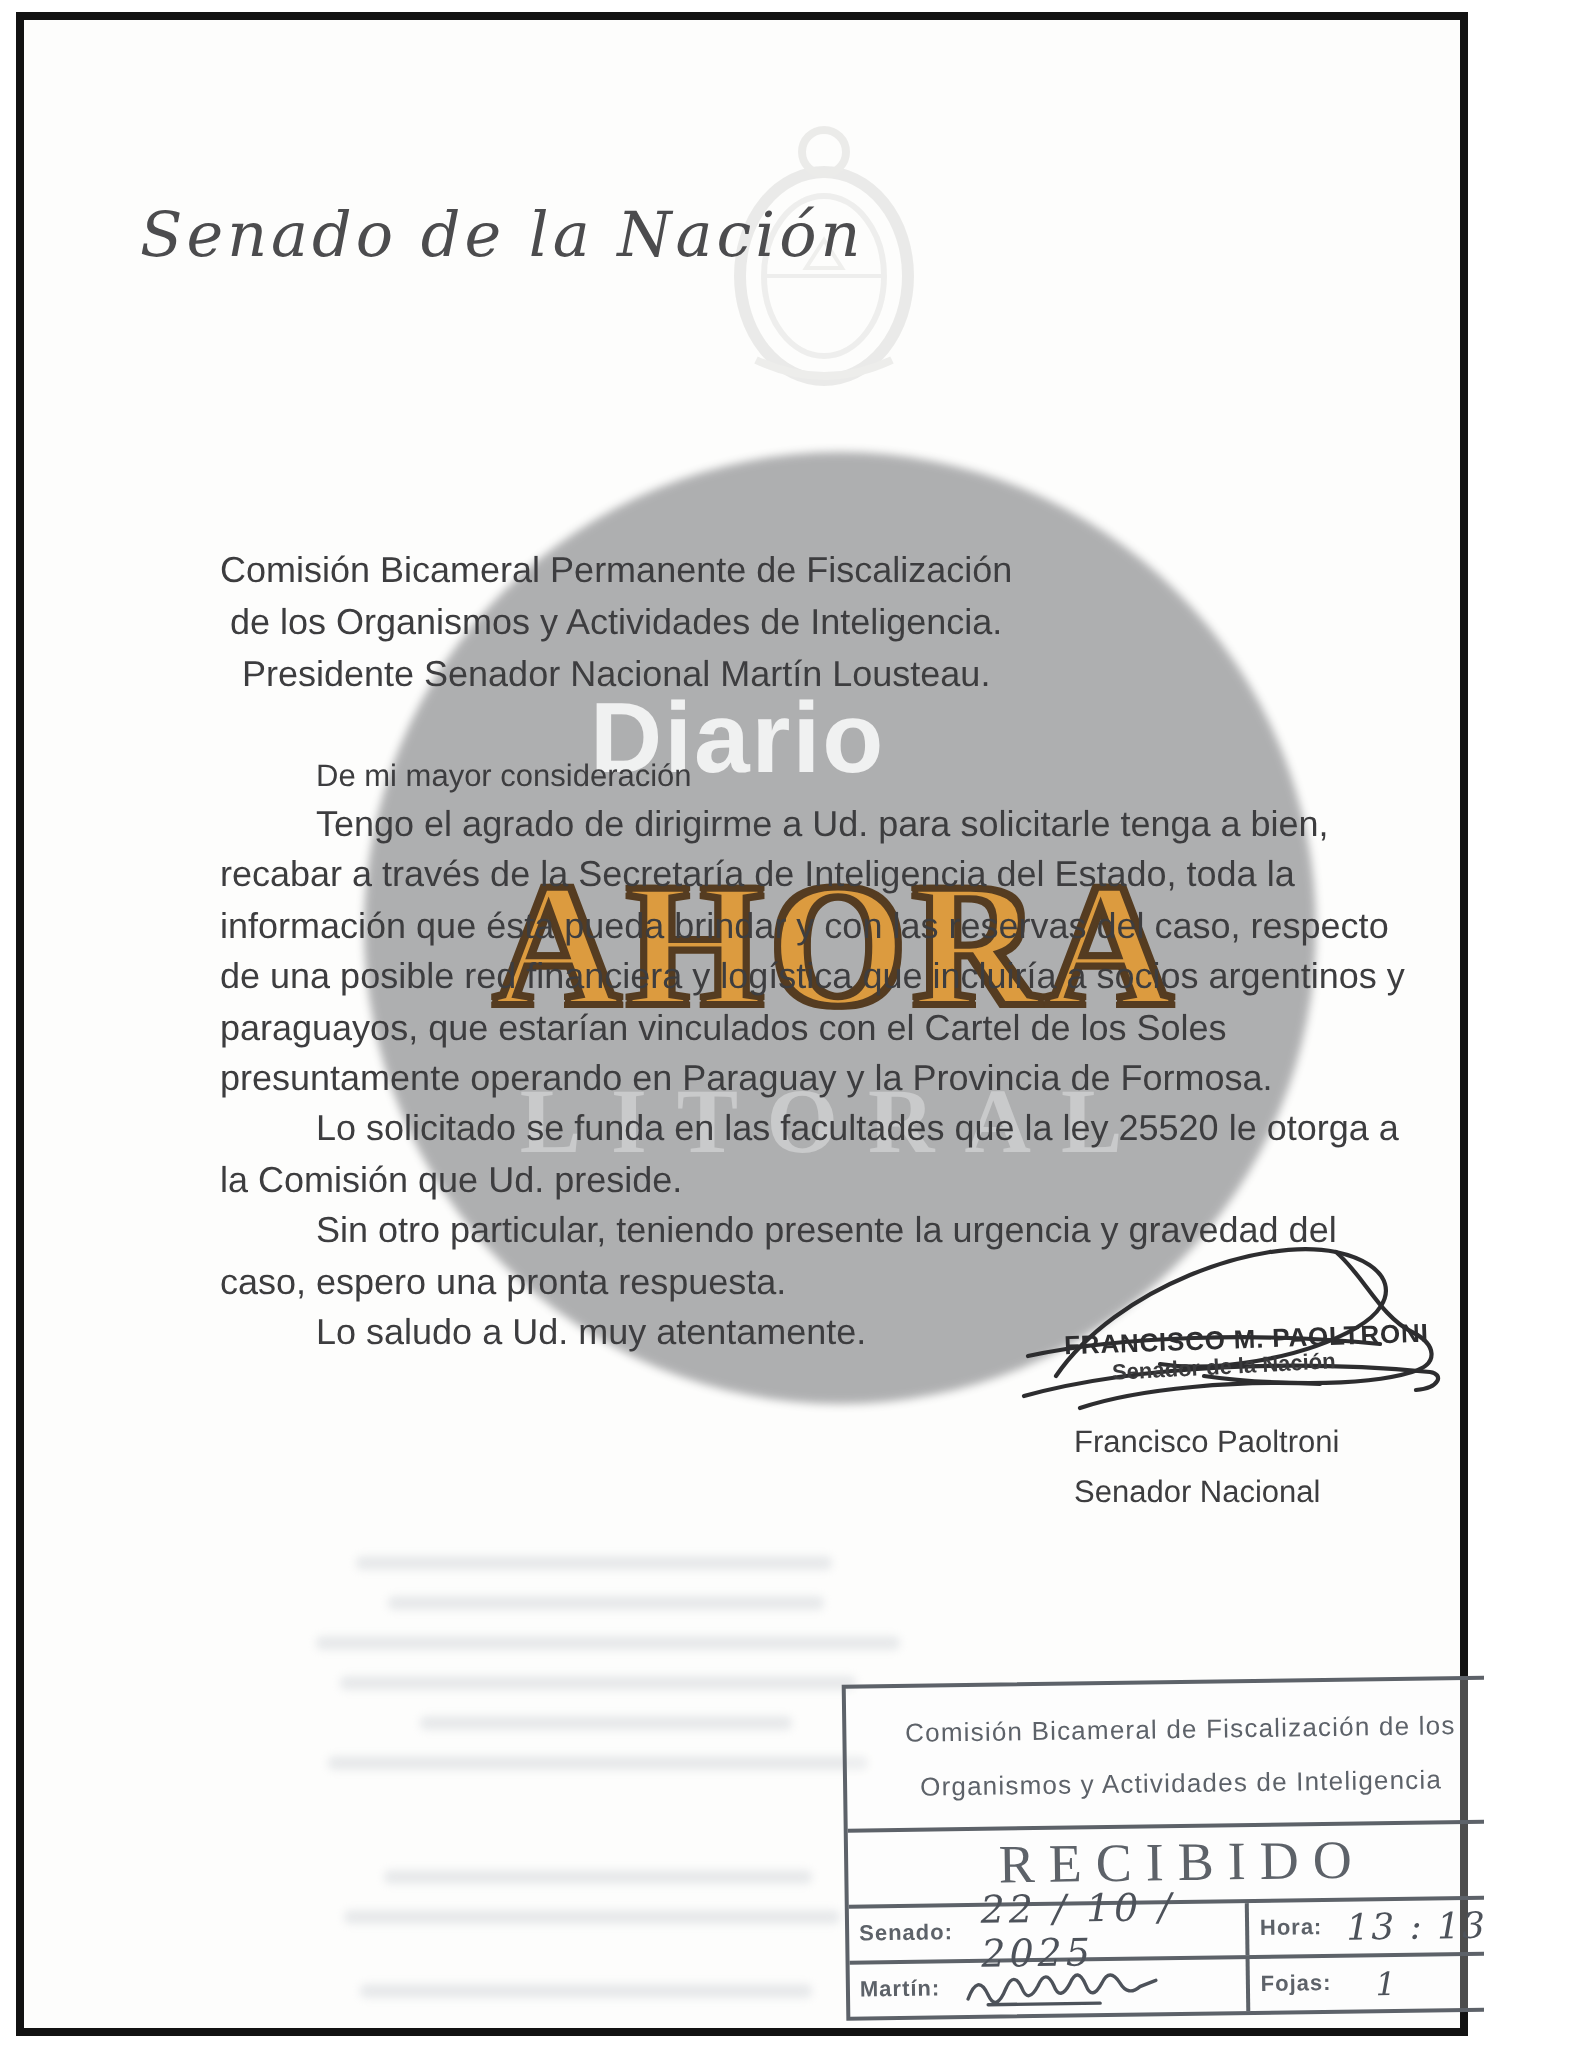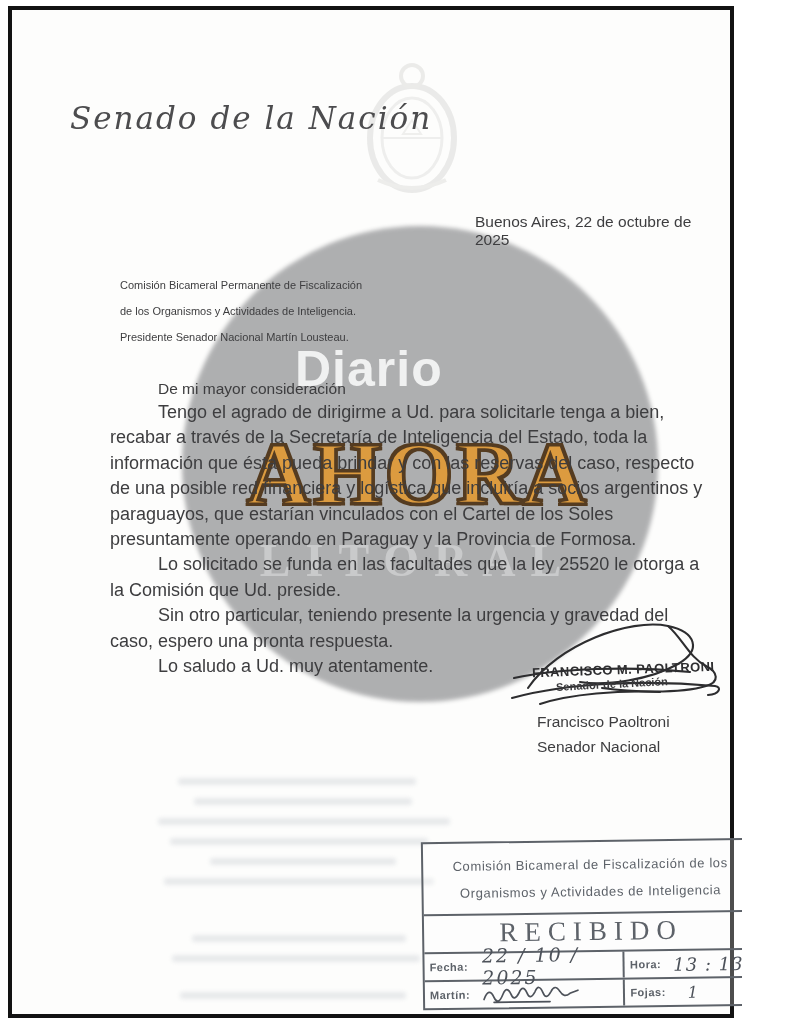--- a/index.html
+++ b/index.html
@@ -19,21 +19,21 @@
   .wm-ahora{position:absolute;left:172px;top:413px;width:468px;text-align:center;
     font-family:"Liberation Serif",serif;font-weight:bold;font-size:88px;letter-spacing:3px;
     color:#e09a36;-webkit-text-stroke:3px #4e3315;
     text-shadow:2px 2px 0 #4e3315,-2px -2px 0 #4e3315,2px -2px 0 #4e3315,-2px 2px 0 #4e3315;
     opacity:.92;z-index:1;}
   .wm-litoral{position:absolute;left:172px;top:524px;width:468px;text-align:center;
     font-family:"Liberation Serif",serif;font-weight:bold;font-size:46px;letter-spacing:15px;
     color:rgba(255,255,255,.34);z-index:1;}
   
   .dateline{position:absolute;left:463px;top:203px;font-size:15.5px;z-index:2;}
-  .recipient{position:absolute;left:108px;top:262px;font-size:11px;line-height:26px;z-index:2;}
+  .recipient{position:absolute;left:98px;top:262px;font-size:18px;line-height:26px;z-index:2;text-align:center;}
   .salutation{position:absolute;left:146px;top:370px;font-size:15.5px;z-index:2;}
   .body-block{position:absolute;left:98px;top:390px;width:594px;font-size:18px;
     line-height:25.4px;z-index:2;}
   .body-block p{margin:0;text-indent:48px;}
   
   .sig-wrap{position:absolute;left:498px;top:606px;width:215px;height:100px;z-index:2;}
   .sig-stamp-name{position:absolute;left:22px;top:46px;font-size:13px;font-weight:bold;
     color:#2e2e30;letter-spacing:.4px;transform:rotate(-2deg);white-space:nowrap;}
   .sig-stamp-title{position:absolute;left:46px;top:62px;font-size:11px;font-weight:bold;
     color:#3a3a3c;transform:rotate(-3deg);white-space:nowrap;}
@@ -93,21 +93,20 @@
       <div style="width:270px;margin-left:14px;"></div>
     </div>
     <div class="ghost" style="left:150px;top:925px;">
       <div style="width:214px;margin-left:30px;"></div>
       <div style="width:248px;margin-left:10px;"></div>
     </div>
     <div class="ghost" style="left:168px;top:982px;">
       <div style="width:226px;"></div>
     </div>
 
-    <div class="dateline">Buenos Aires, 22 de octubre de 2025</div>
 
     <div class="recipient">
 
     <div>Comisión Bicameral Permanente de Fiscalización</div>
         <div>de los Organismos y Actividades de Inteligencia.</div>
         <div>Presidente Senador Nacional Martín Lousteau.</div>
       </div>
 
     <div class="salutation">De mi mayor consideración</div>
 
@@ -139,21 +138,21 @@
     </div>
 
     <div class="stamp">
       <div class="stamp-org">
         <div>Comisión Bicameral de Fiscalización de los</div>
         <div>Organismos y Actividades de Inteligencia</div>
       </div>
       <div class="stamp-recibido">RECIBIDO</div>
       <div class="stamp-row">
         <div class="stamp-cell-l">
-          <span class="stamp-label">Fecha:</span>
+          <span class="stamp-label">Senado:</span>
           <span class="hand hand-date">22 / 10 / 2025</span>
         </div>
         <div class="stamp-cell-r">
           <span class="stamp-label">Hora:</span>
           <span class="hand hand-hora">13 : 13 .</span>
         </div>
       </div>
       <div class="stamp-row">
         <div class="stamp-cell-l">
           <span class="stamp-label">Martín:</span>

